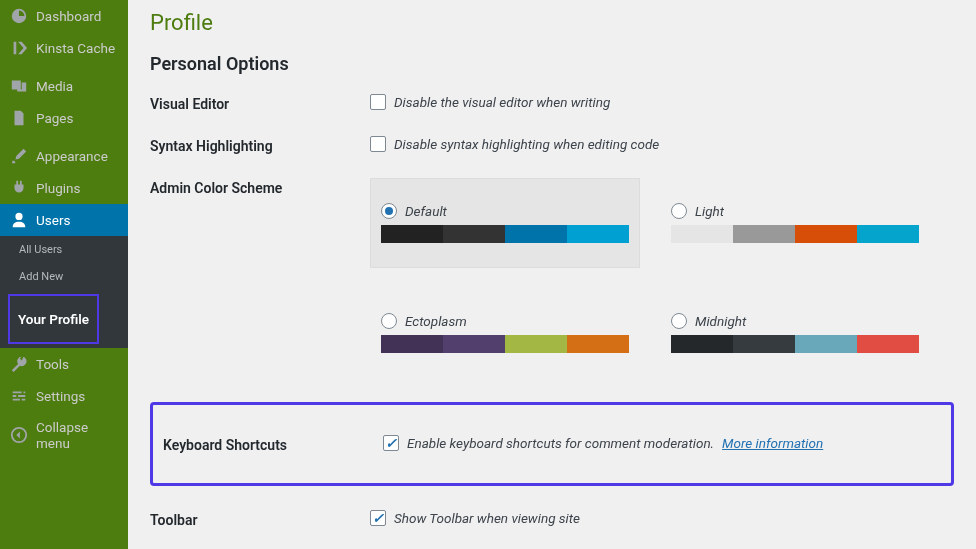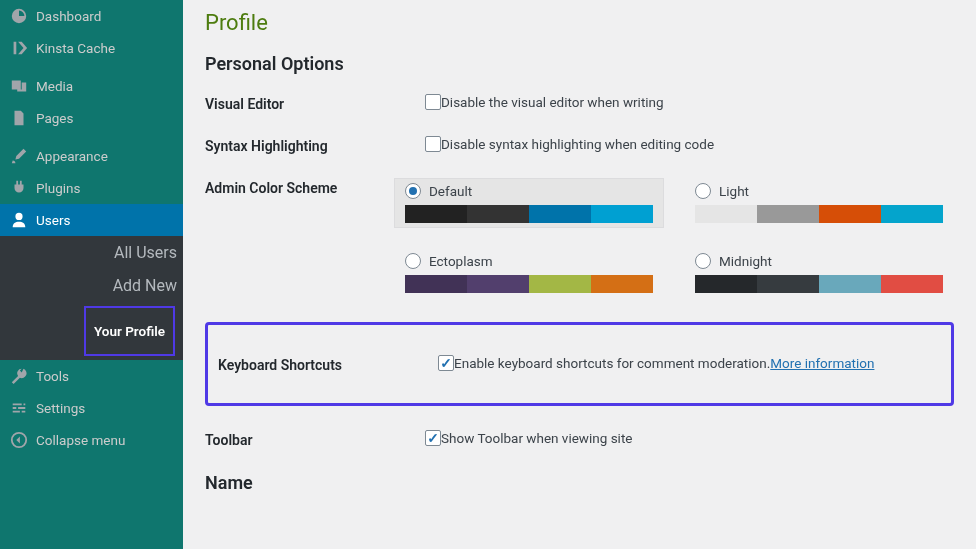--- a/index.html
+++ b/index.html
@@ -1,39 +1,39 @@
 <!DOCTYPE html>
 <html><head>
 <meta charset="utf-8">
 <style>
 * { box-sizing: border-box; margin: 0; padding: 0; }
 body { font-family: -apple-system, BlinkMacSystemFont, "Segoe UI", Roboto, sans-serif; background: #f0f0f1; width: 976px; height: 549px; overflow: hidden; display: flex; }
-.sidebar { width: 183px; background: #0f766e; color: #eee; height: 549px; flex-shrink: 0; font-size: 13.5px; text-align: right; }
+.sidebar { width: 128px; background: #4d7c0f; color: #eee; height: 549px; flex-shrink: 0; font-size: 13.5px; }
 .sidebar-item { display: flex; align-items: center; padding: 7px 10px; color: #ccc; cursor: pointer; gap: 8px; }
 .sidebar-item.active { background: #0073aa; color: #fff; position: relative; }
 .sidebar-item.active::after { content: ""; position: absolute; right: -8px; top: 50%; transform: translateY(-50%); border: 8px solid transparent; border-right-color: #f0f0f1; }
 .sidebar-item .icon { width: 18px; height: 18px; display: flex; align-items: center; justify-content: center; fill: #a0a5aa; flex-shrink: 0; }
 .sidebar-item.active .icon { fill: #fff; }
 .badge { background: #d54e21; color: #fff; border-radius: 10px; font-size: 10px; min-width: 16px; height: 16px; display: inline-flex; align-items: center; justify-content: center; padding: 0 5px; margin-left: 4px; }
 .sidebar-sub { background: #32373c; }
-.sidebar-subitem { padding: 7px 6px; color: #b4b9be; cursor: pointer; font-size: 16px; }
+.sidebar-subitem { padding: 7px 19px; color: #b4b9be; cursor: pointer; font-size: 11px; }
 .subitem-highlight { border: 2px solid #4f39e6; color: #fff; font-weight: 600; display: inline-block; margin: 4px 8px; padding: 15px 8px; }
 .separator { height: 6px; }
 .content { flex: 1; padding: 10px 22px; overflow: hidden; }
 h1 { font-size: 22px; font-weight: 400; color: #4d7c0f; margin-bottom: 18px; }
 h2 { font-size: 18px; font-weight: 600; color: #23282d; margin: 14px 0 20px; }
 .row { display: flex; align-items: flex-start; margin-bottom: 24px; }
 .row-label { width: 220px; font-size: 14px; font-weight: 600; color: #23282d; padding-top: 2px; }
-.row-field { flex: 1; font-size: 13.5px; color: #3c434a; display: flex; align-items: center; flex-wrap: wrap; }
+.row-field { flex: 1; font-size: 13.5px; color: #3c434a; display: flex; align-items: center; gap: 8px; flex-wrap: wrap; font-style: italic; }
 .checkbox { width: 16px; height: 16px; border: 1px solid #7e8993; border-radius: 2px; background: #fff; cursor: pointer; display: inline-flex; align-items: center; justify-content: center; flex-shrink: 0; }
 .checkbox.checked::after { content: "✓"; color: #2271b1; font-size: 14px; font-weight: bold; line-height: 1; }
 .radio { width: 16px; height: 16px; border: 1px solid #7e8993; border-radius: 50%; background: #fff; cursor: pointer; display: inline-flex; align-items: center; justify-content: center; flex-shrink: 0; }
 .radio.checked::after { content: ""; width: 8px; height: 8px; border-radius: 50%; background: #2271b1; }
 .schemes { display: grid; grid-template-columns: 270px 270px; gap: 20px 20px; }
-.scheme { border: 1px solid transparent; padding: 4px 10px; }
+.scheme { border: 1px solid transparent; padding: 24px 10px; }
 .scheme.selected { background: #e5e5e5; border: 1px solid #dcdcde; }
 .scheme-head { display: flex; align-items: center; gap: 8px; margin-bottom: 6px; font-size: 13.5px; }
 .swatch-row { display: flex; height: 18px; }
 .swatch { flex: 1; }
 .link { color: #2271b1; text-decoration: underline; cursor: pointer; }
 .highlight-box { border: 3px solid #4f39e6; padding: 30px 10px; border-radius: 4px; margin-bottom: 24px; }
 .highlight-box .row { margin-bottom: 0; }
 </style>
 </head>
 <body>

